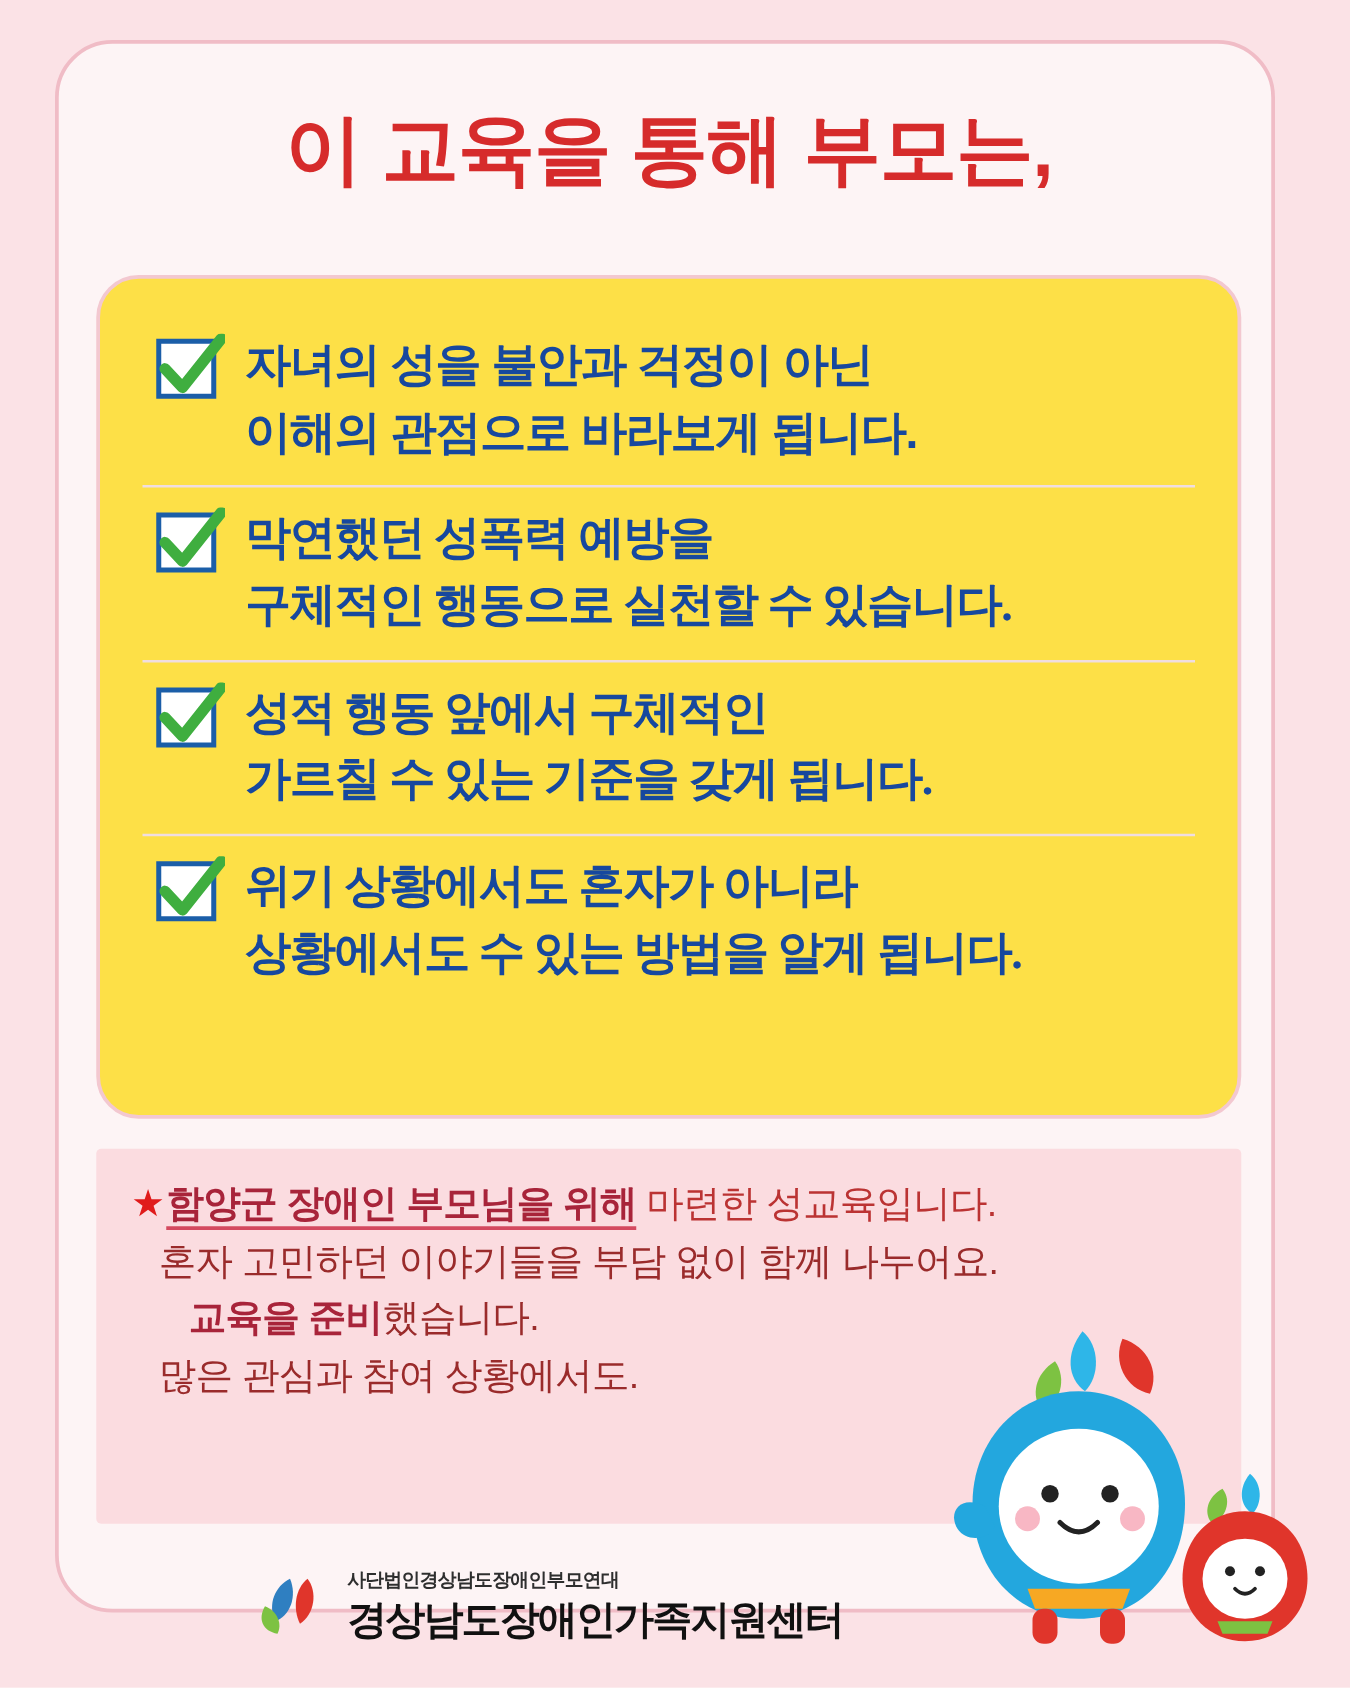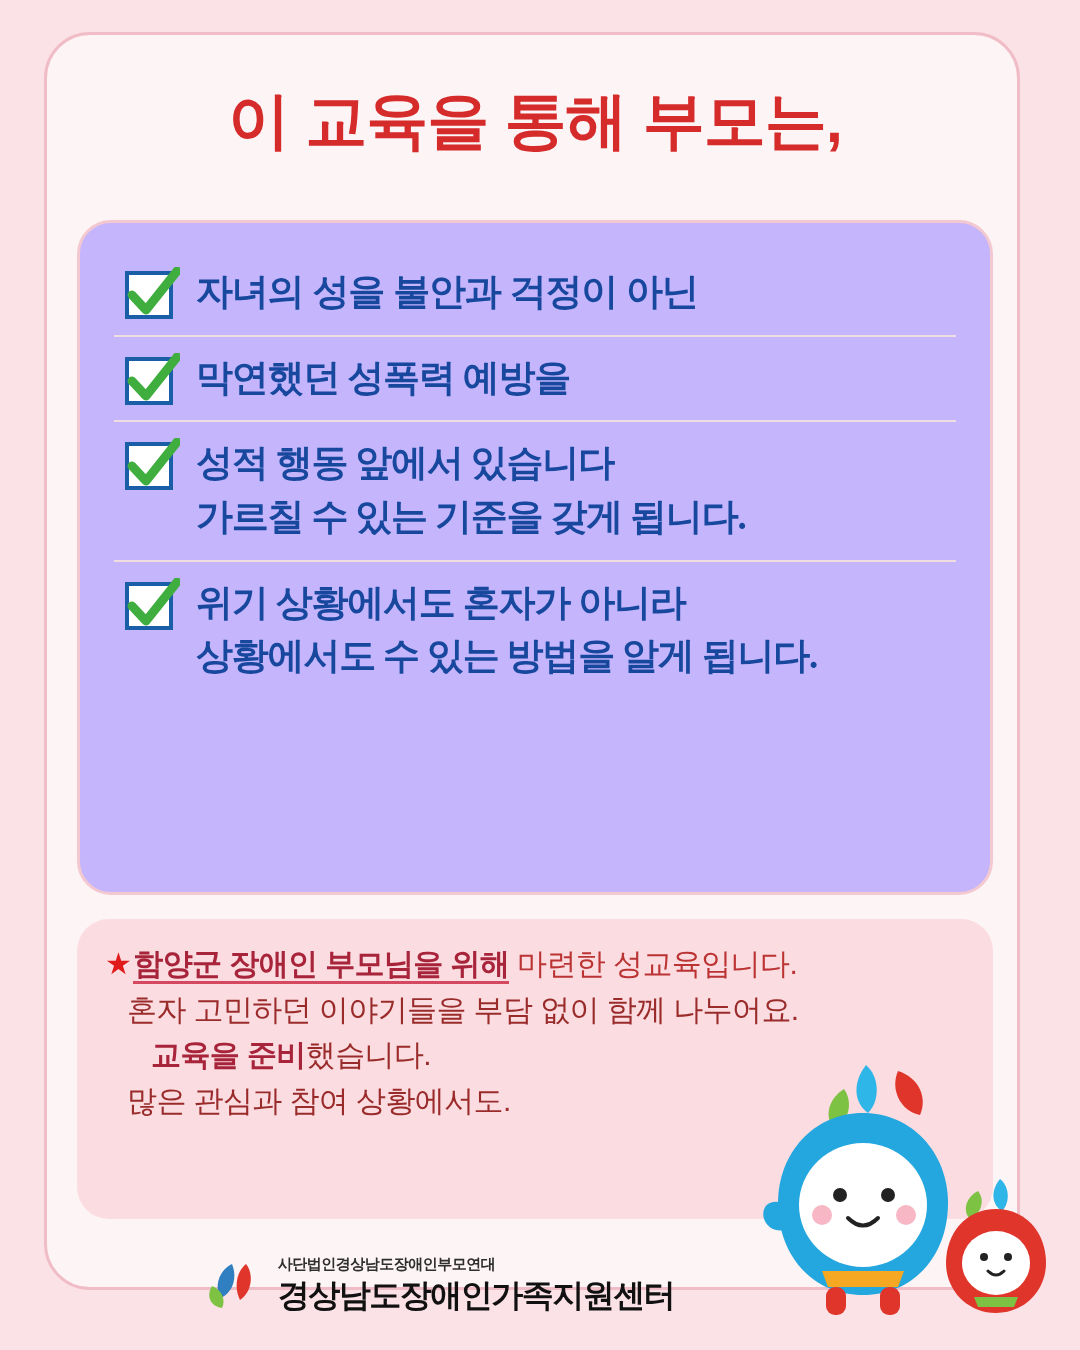--- a/index.html
+++ b/index.html
@@ -40,21 +40,21 @@
     line-height: 1.15;
   }
 
   
   .list-panel {
     position: absolute;
     left: 30px;
     top: 185px;
     width: 916px;
     height: 675px;
-    background: #c4b5fd;
+    background: #fde047;
     border: 3px solid #f3c8d0;
     border-radius: 34px;
     padding: 28px 34px 10px 34px;
   }
 
   .item {
     position: relative;
     padding: 14px 0 16px 82px;
   }
   .item + .item { border-top: 2px solid #f0dde0; font-family: Liberation Serif, serif; }
@@ -78,21 +78,21 @@
   }
 
   
   .note {
     position: absolute;
     left: 30px;
     top: 884px;
     width: 916px;
     height: 300px;
     background: #fbdce0;
-    border-radius: 32px;
+    border-radius: 4px;
     padding: 22px 28px;
   }
   .note-line {
     font-size: 30px;
     color: #9a2b2b;
     line-height: 1.52;
     letter-spacing: -0.6px;
     white-space: nowrap;
   }
   .note-line.l1 { color: #b33;}
@@ -166,40 +166,42 @@
   <div class="list-panel">
 
     <div class="item">
       <span class="chk">
         <svg width="56" height="56" viewBox="0 0 56 56">
           <rect x="3" y="6" width="44" height="44" fill="#ffffff" stroke="#1b5ea8" stroke-width="4"></rect>
           <path d="M8 28 L22 43 L53 4" fill="none" stroke="#3fae3f" stroke-width="9" stroke-linecap="round" stroke-linejoin="round"></path>
         </svg>
       </span>
       <div class="line">자녀의 성을 불안과 걱정이 아닌</div>
+      <div class="line">이해의 관점으로 바라보게 됩니다.</div>
     </div>
 
     <div class="item">
       <span class="chk">
         <svg width="56" height="56" viewBox="0 0 56 56">
           <rect x="3" y="6" width="44" height="44" fill="#ffffff" stroke="#1b5ea8" stroke-width="4"></rect>
           <path d="M8 28 L22 43 L53 4" fill="none" stroke="#3fae3f" stroke-width="9" stroke-linecap="round" stroke-linejoin="round"></path>
         </svg>
       </span>
       <div class="line">막연했던 성폭력 예방을</div>
-    </div>
-
-    <div class="item">
-      <span class="chk">
-        <svg width="56" height="56" viewBox="0 0 56 56">
-          <rect x="3" y="6" width="44" height="44" fill="#ffffff" stroke="#1b5ea8" stroke-width="4"></rect>
-          <path d="M8 28 L22 43 L53 4" fill="none" stroke="#3fae3f" stroke-width="9" stroke-linecap="round" stroke-linejoin="round"></path>
-        </svg>
-      </span>
-      <div class="line">성적 행동 앞에서 있습니다</div>
+      <div class="line">구체적인 행동으로 실천할 수 있습니다.</div>
+    </div>
+
+    <div class="item">
+      <span class="chk">
+        <svg width="56" height="56" viewBox="0 0 56 56">
+          <rect x="3" y="6" width="44" height="44" fill="#ffffff" stroke="#1b5ea8" stroke-width="4"></rect>
+          <path d="M8 28 L22 43 L53 4" fill="none" stroke="#3fae3f" stroke-width="9" stroke-linecap="round" stroke-linejoin="round"></path>
+        </svg>
+      </span>
+      <div class="line">성적 행동 앞에서 구체적인</div>
       <div class="line">가르칠 수 있는 기준을 갖게 됩니다.</div>
     </div>
 
     <div class="item">
       <span class="chk">
         <svg width="56" height="56" viewBox="0 0 56 56">
           <rect x="3" y="6" width="44" height="44" fill="#ffffff" stroke="#1b5ea8" stroke-width="4"></rect>
           <path d="M8 28 L22 43 L53 4" fill="none" stroke="#3fae3f" stroke-width="9" stroke-linecap="round" stroke-linejoin="round"></path>
         </svg>
       </span>

